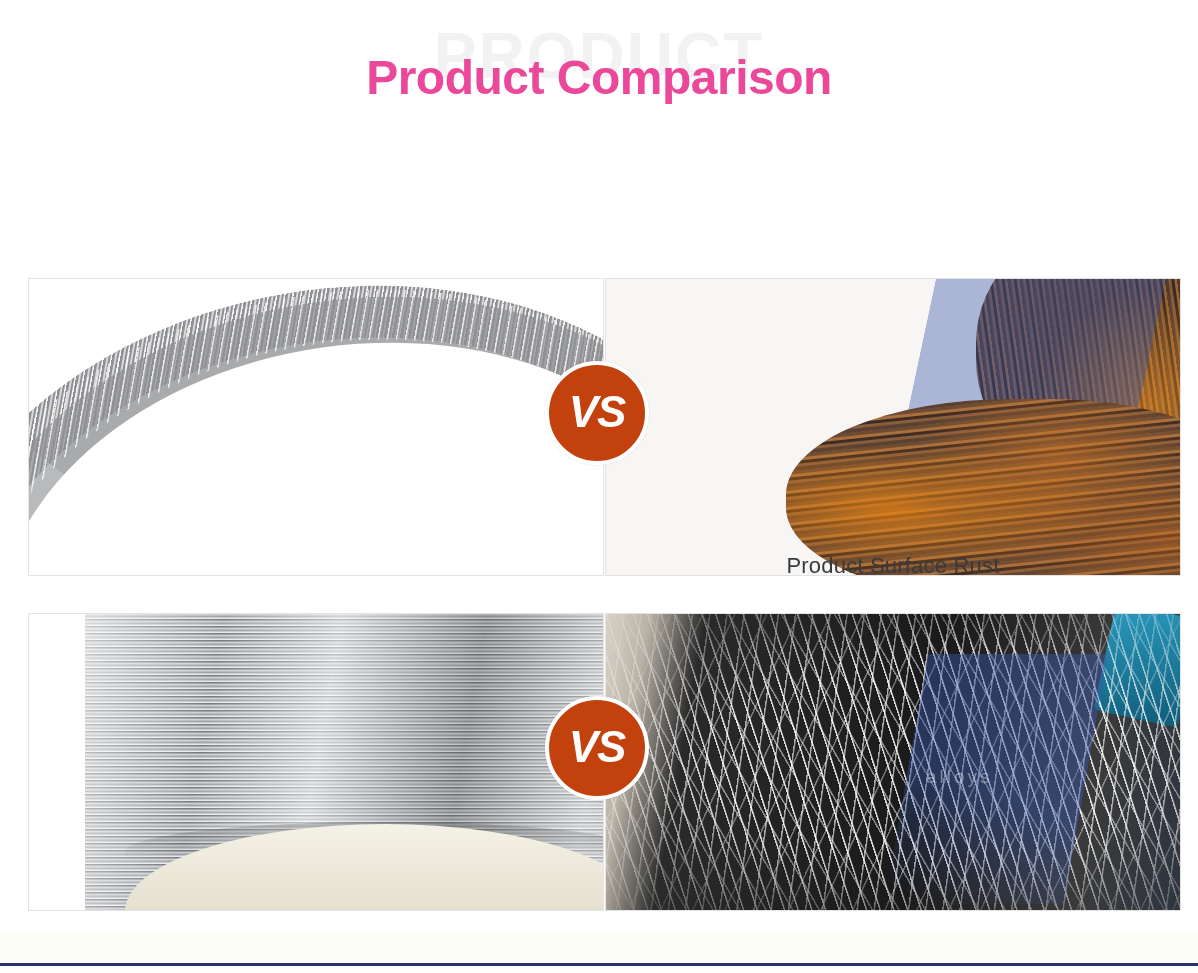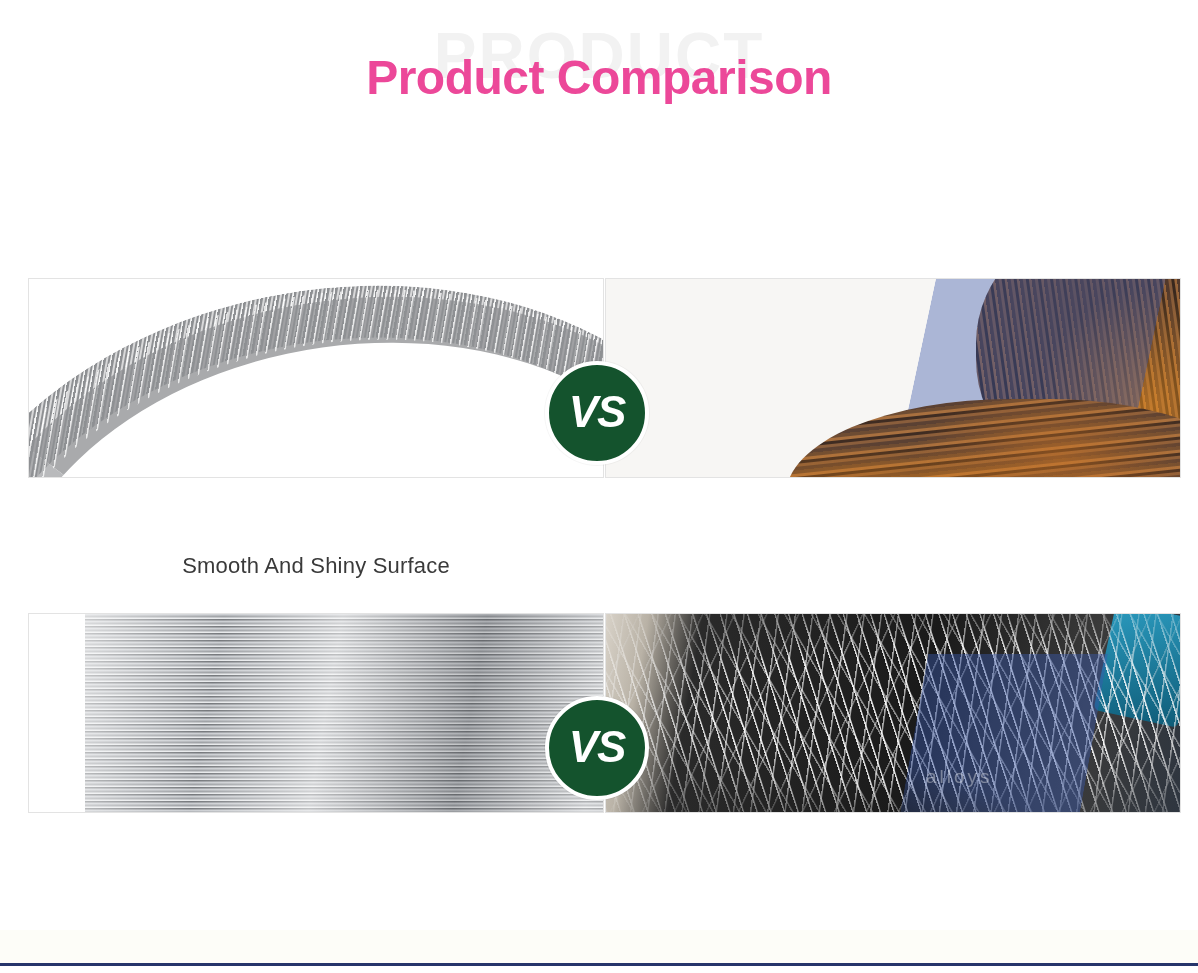--- a/index.html
+++ b/index.html
@@ -76,21 +76,21 @@
   }
   .row{
     position:relative;
     width:1198px;
     height:335px;
   }
   .cell{
     position:absolute;
     top:0;
     width:576px;
-    height:200px;
+    height:298px;
     border:1px solid #e3e3e3;
     overflow:hidden;
     background:#fff;
   }
   .cell.left  { left:28px; }
   .cell.right { left:605px; }
 
   .caption{
     position:absolute;
     top:275px;
@@ -101,21 +101,21 @@
     letter-spacing:0.2px;
   }
   .caption.left  { left:28px; }
   .caption.right { left:605px; }
 
   
   .vs-badge{
     position:absolute;
     width:104px; height:104px;
     border-radius:50%;
-    background:#14532d;
+    background:#c2410c;
     border:4px solid #ffffff;
     left:545px; top:83px;
     z-index:6;
     display:flex; align-items:center; justify-content:center;
     box-shadow:0 0 0 1px rgba(0,0,0,0.04);
   }
   .vs-badge span{
     color:#ffffff;
     font-size:44px;
     font-weight:bold;
@@ -383,21 +383,21 @@
         <div class="wm"></div>
         <div class="pile-a"></div>
         <div class="pile-a-rust"></div>
       </div>
     </div>
 
     <div class="vs-badge">
       <span>VS</span>
     </div>
 
-    <div class="caption left">Smooth And Shiny Surface</div>
+    <div class="caption right">Product Surface Rust</div>
   </div>
 
   <div class="row">
 
     <div class="cell left">
       <div class="photo ph-spool">
         <div class="body"></div>
         <div class="sheen"></div>
         <div class="flange-shadow"></div>
         <div class="flange"></div>

